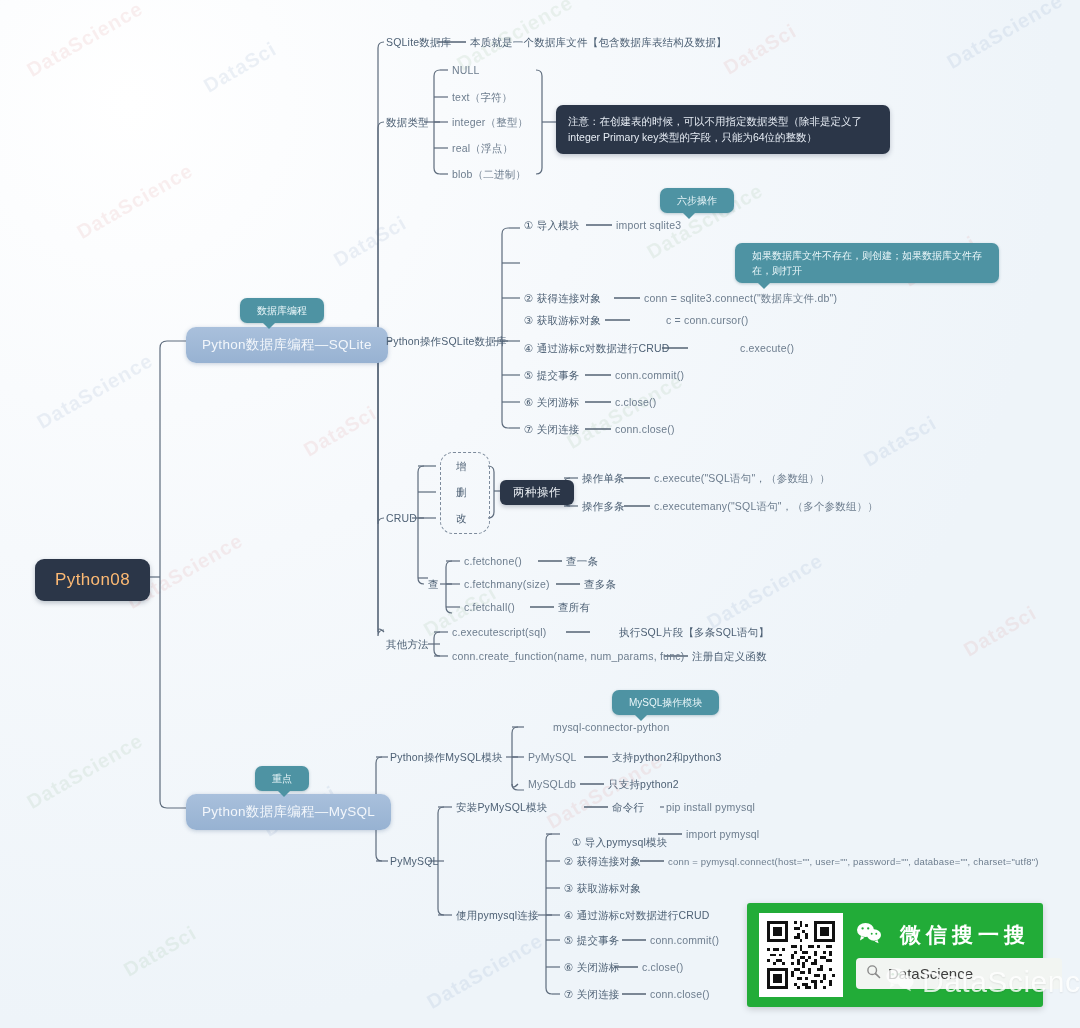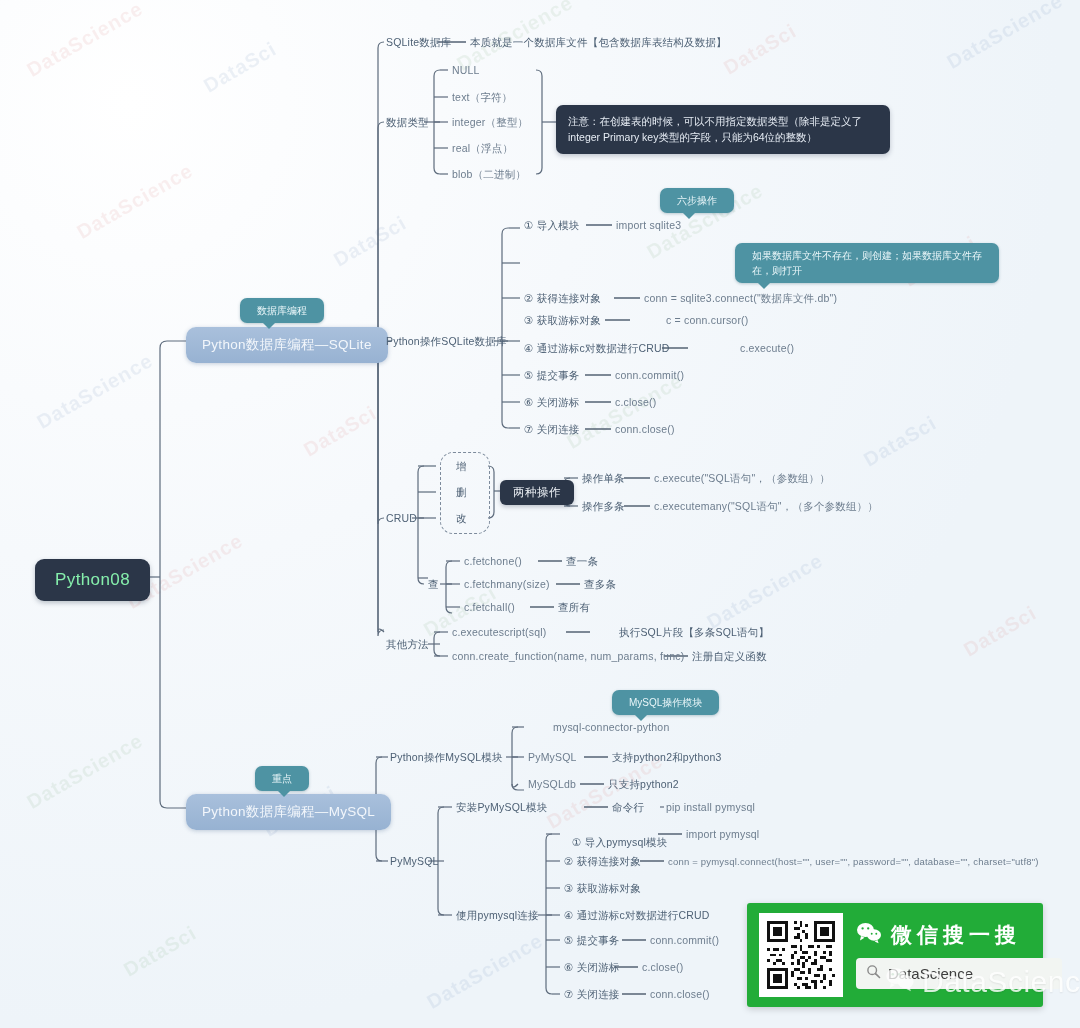--- a/index.html
+++ b/index.html
@@ -16,21 +16,21 @@
       transform:rotate(-30deg);white-space:nowrap;opacity:.10;}
   .wm.r{color:#d46a6a;}
   .wm.b{color:#5a7fb0;}
   .wm.g{color:#6aa06a;}
   
   #canvas{position:absolute;inset:0;z-index:3;}
   svg#wires{position:absolute;left:0;top:0;width:1080px;height:1028px;z-index:2;pointer-events:none;}
   .node{position:absolute;z-index:4;white-space:nowrap;}
   
   .root{
-    background:#2b3648;color:#86efac;border-radius:9px;
+    background:#2b3648;color:#fdba74;border-radius:9px;
     padding:11px 20px;font-size:17px;letter-spacing:.4px;
     box-shadow:0 2px 5px rgba(30,45,70,.28);
   }
   
   .l1{
     background:linear-gradient(180deg,#a9c0dc 0%,#97b2d2 100%);
     color:#f2f6fb;border-radius:10px;padding:9px 16px;font-size:13.5px;
     box-shadow:0 1px 4px rgba(70,100,140,.30);letter-spacing:.3px;
   }
   
@@ -67,21 +67,21 @@
   }
   
   .wxbanner{
     position:absolute;z-index:6;background:#22ac38;border-radius:3px;
     box-shadow:0 2px 7px rgba(0,0,0,.18);display:flex;align-items:center;
     padding:10px 12px;gap:13px;
   }
   .qr{width:84px;height:84px;background:#fff;padding:5px;box-sizing:border-box;}
   .qr svg{display:block;}
   .wxright{display:flex;flex-direction:column;gap:9px;align-items:flex-start;}
-  .wxhead{display:flex;align-items:center;gap:9px;}
+  .wxhead{display:flex;align-items:center;gap:18px;}
   .wxtitle{color:#fff;font-size:21px;letter-spacing:5px;font-weight:600;}
   .wxsearch{
     background:#f2f5f2;border-radius:4px;padding:6px 14px 6px 10px;
     display:flex;align-items:center;gap:7px;min-width:182px;
   }
   .wxsearch span.lbl{color:#3d3d3d;font-size:15px;}
   .wmbig{
     position:absolute;z-index:7;color:#ffffff;opacity:.82;font-size:30px;
     letter-spacing:.5px;display:flex;align-items:center;gap:7px;
     text-shadow:0 1px 2px rgba(0,0,0,.10);

